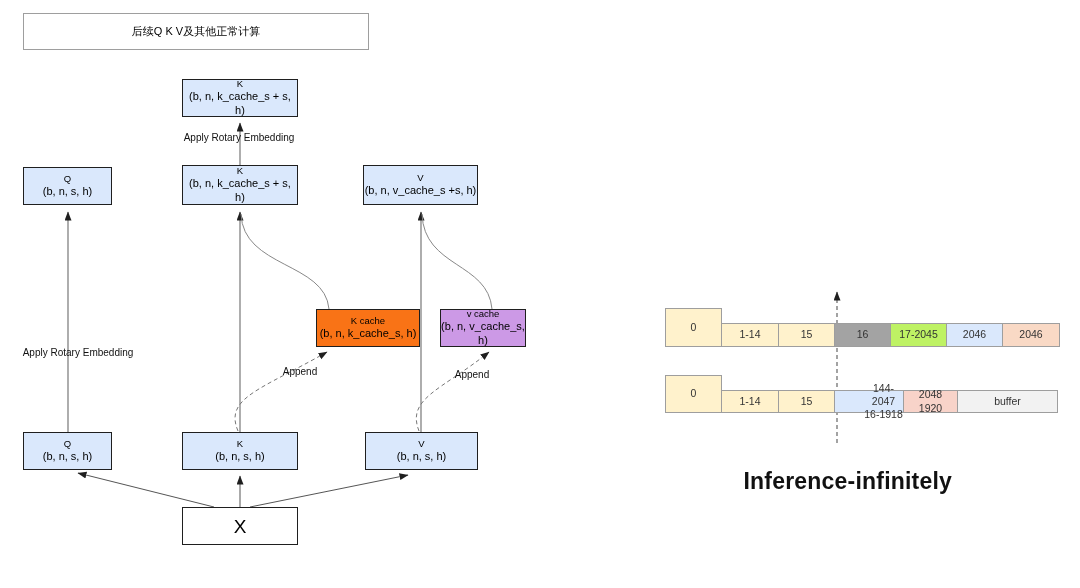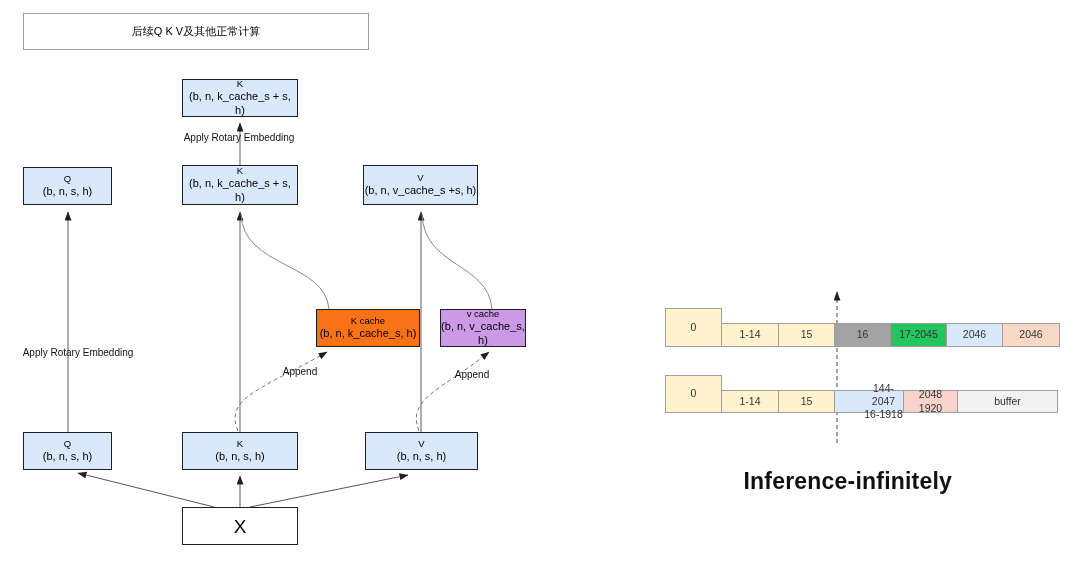--- a/index.html
+++ b/index.html
@@ -118,21 +118,21 @@
   <div class="flabel" style="left:168px;top:132px;width:142px;">Apply Rotary Embedding</div>
   <div class="flabel" style="left:8px;top:347px;width:140px;">Apply Rotary Embedding</div>
   <div class="flabel" style="left:276px;top:366px;width:48px;">Append</div>
   <div class="flabel" style="left:448px;top:369px;width:48px;">Append</div>
 
   <div class="memrow" id="mem-row-0" style="left:665px;top:308px;height:39px;">
       <div class="mcell" style="width: 57px; background: rgb(255, 242, 204);">0</div>
       <div class="mcell" style="width: 58px; background: rgb(255, 242, 204);">1-14</div>
       <div class="mcell" style="width: 57px; background: rgb(255, 242, 204);">15</div>
       <div class="mcell" style="width: 57px; background: #a3a3a3;">16</div>
-      <div class="mcell" style="width: 57px; background: #22c55e;">17-2045</div>
+      <div class="mcell" style="width: 57px; background: #bef264;">17-2045</div>
       <div class="mcell" style="width: 57px; background: rgb(218, 232, 252);">2046</div>
       <div class="mcell" style="width: 58px; background: rgb(249, 217, 197);">2046</div>
     </div>
   <div class="memrow" id="mem-row-1" style="left:665px;top:375px;height:38px;">
       <div class="mcell" style="width: 57px; background: rgb(255, 242, 204);">0</div>
       <div class="mcell" style="width: 58px; background: rgb(255, 242, 204);">1-14</div>
       <div class="mcell" style="width: 57px; background: rgb(255, 242, 204);">15</div>
       <div class="mcell" style="width: 70px; background: rgb(218, 232, 252); padding-left: 29px;">144-2047
 16-1918</div>
       <div class="mcell" style="width: 55px; background: rgb(248, 211, 201);">2048

